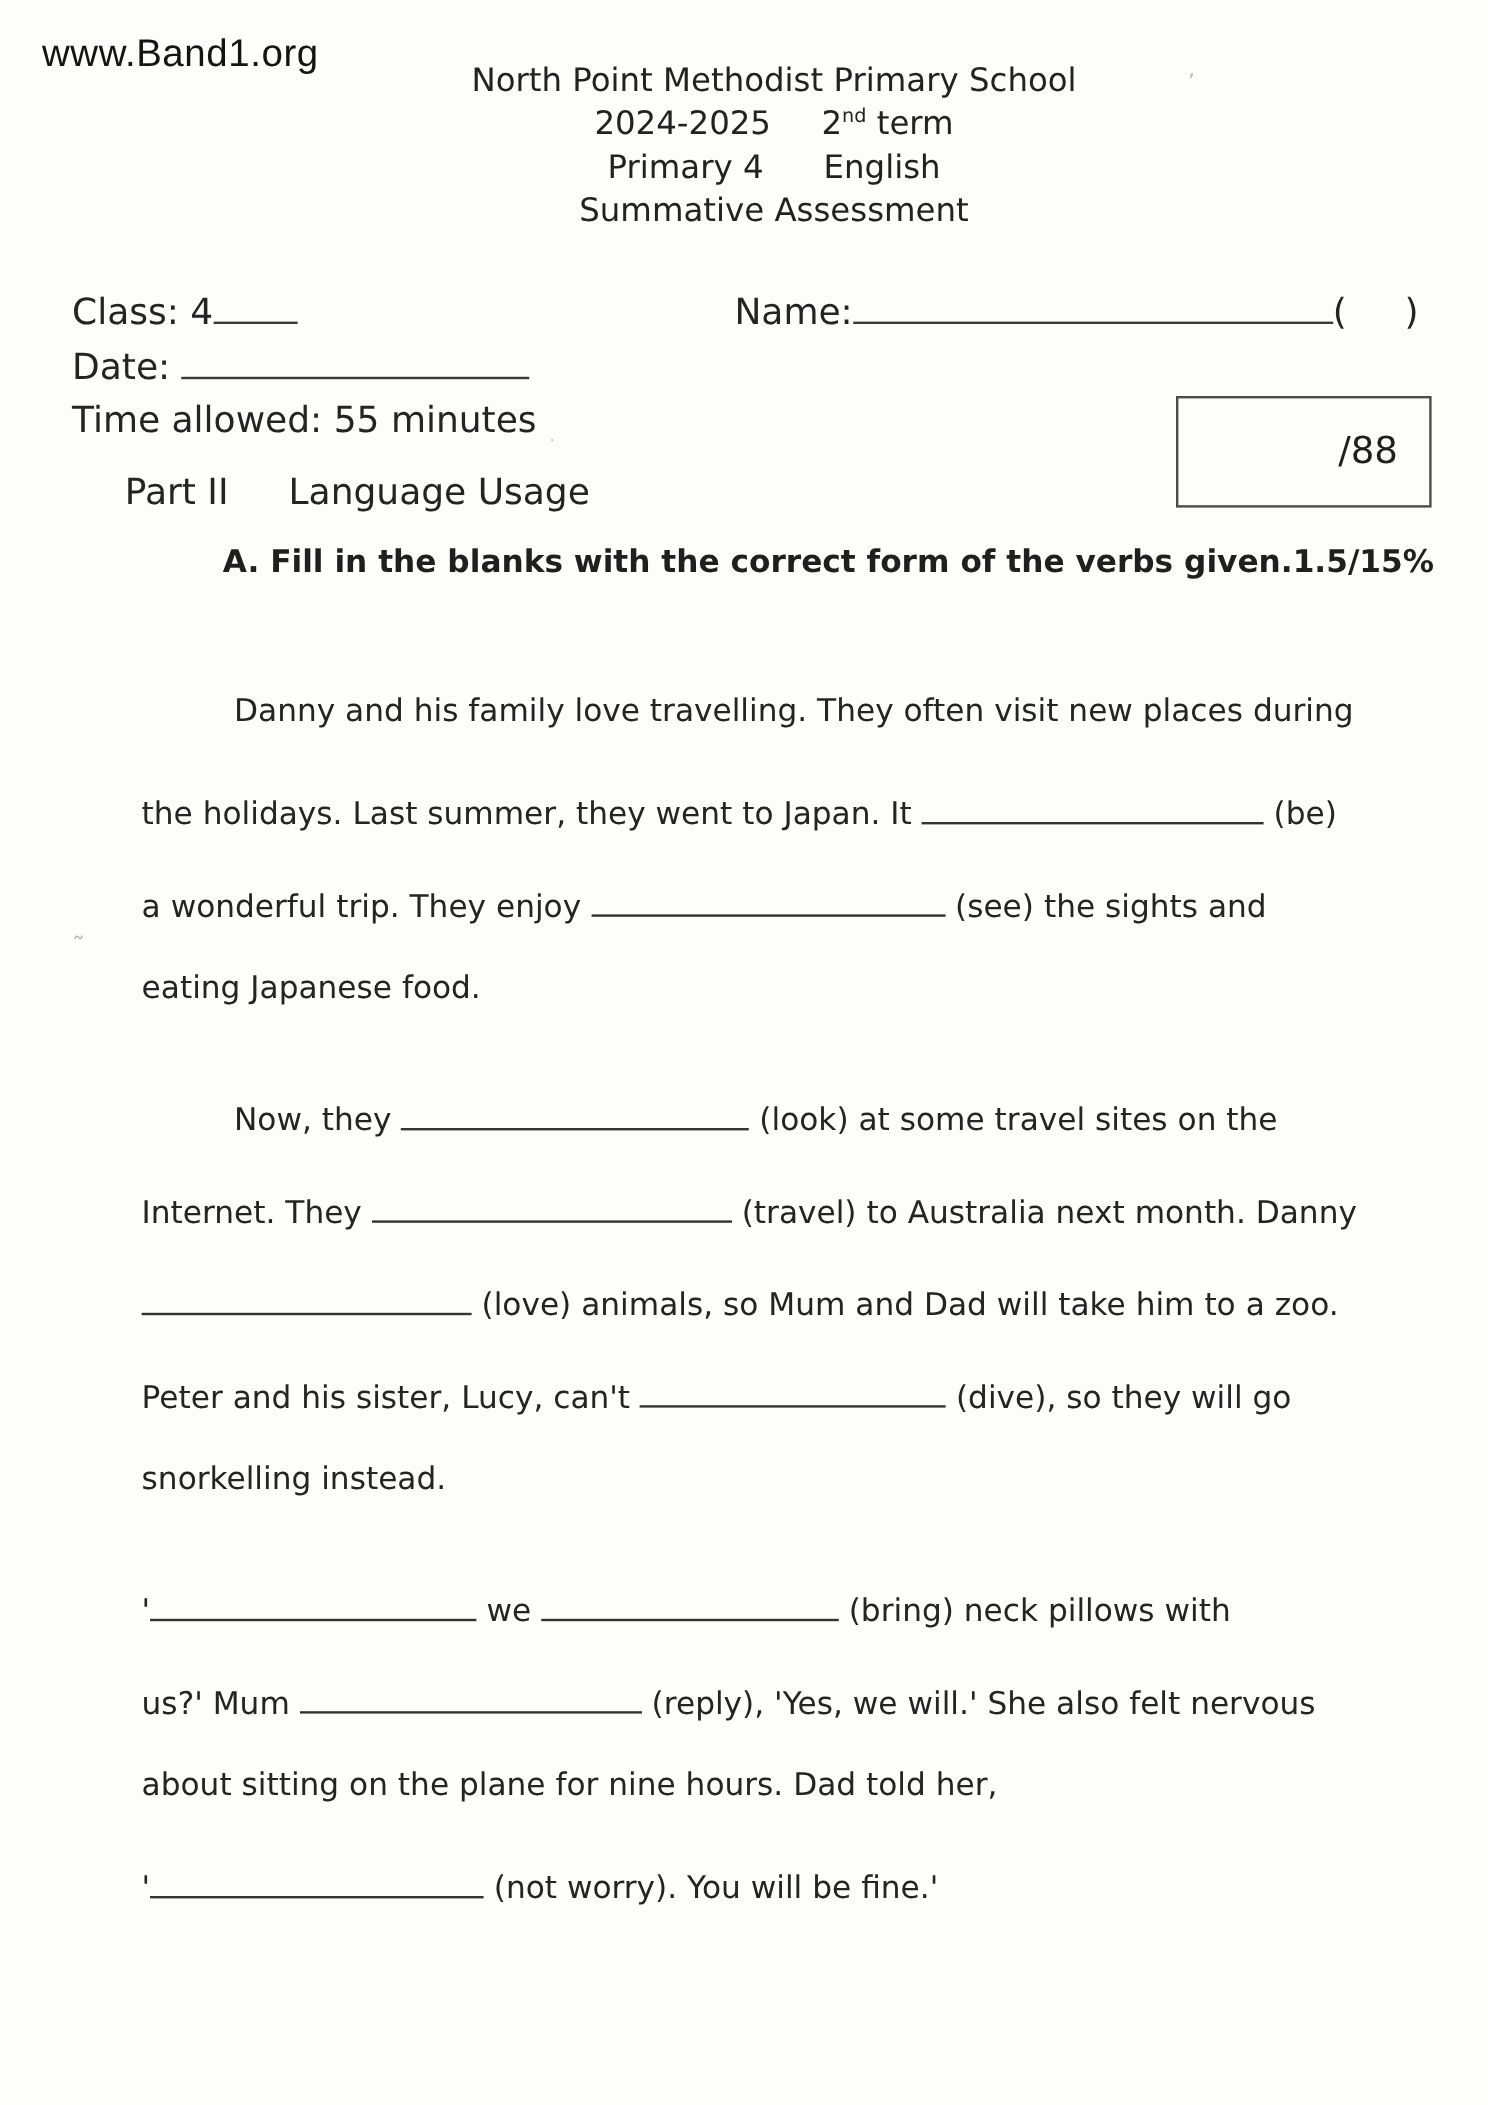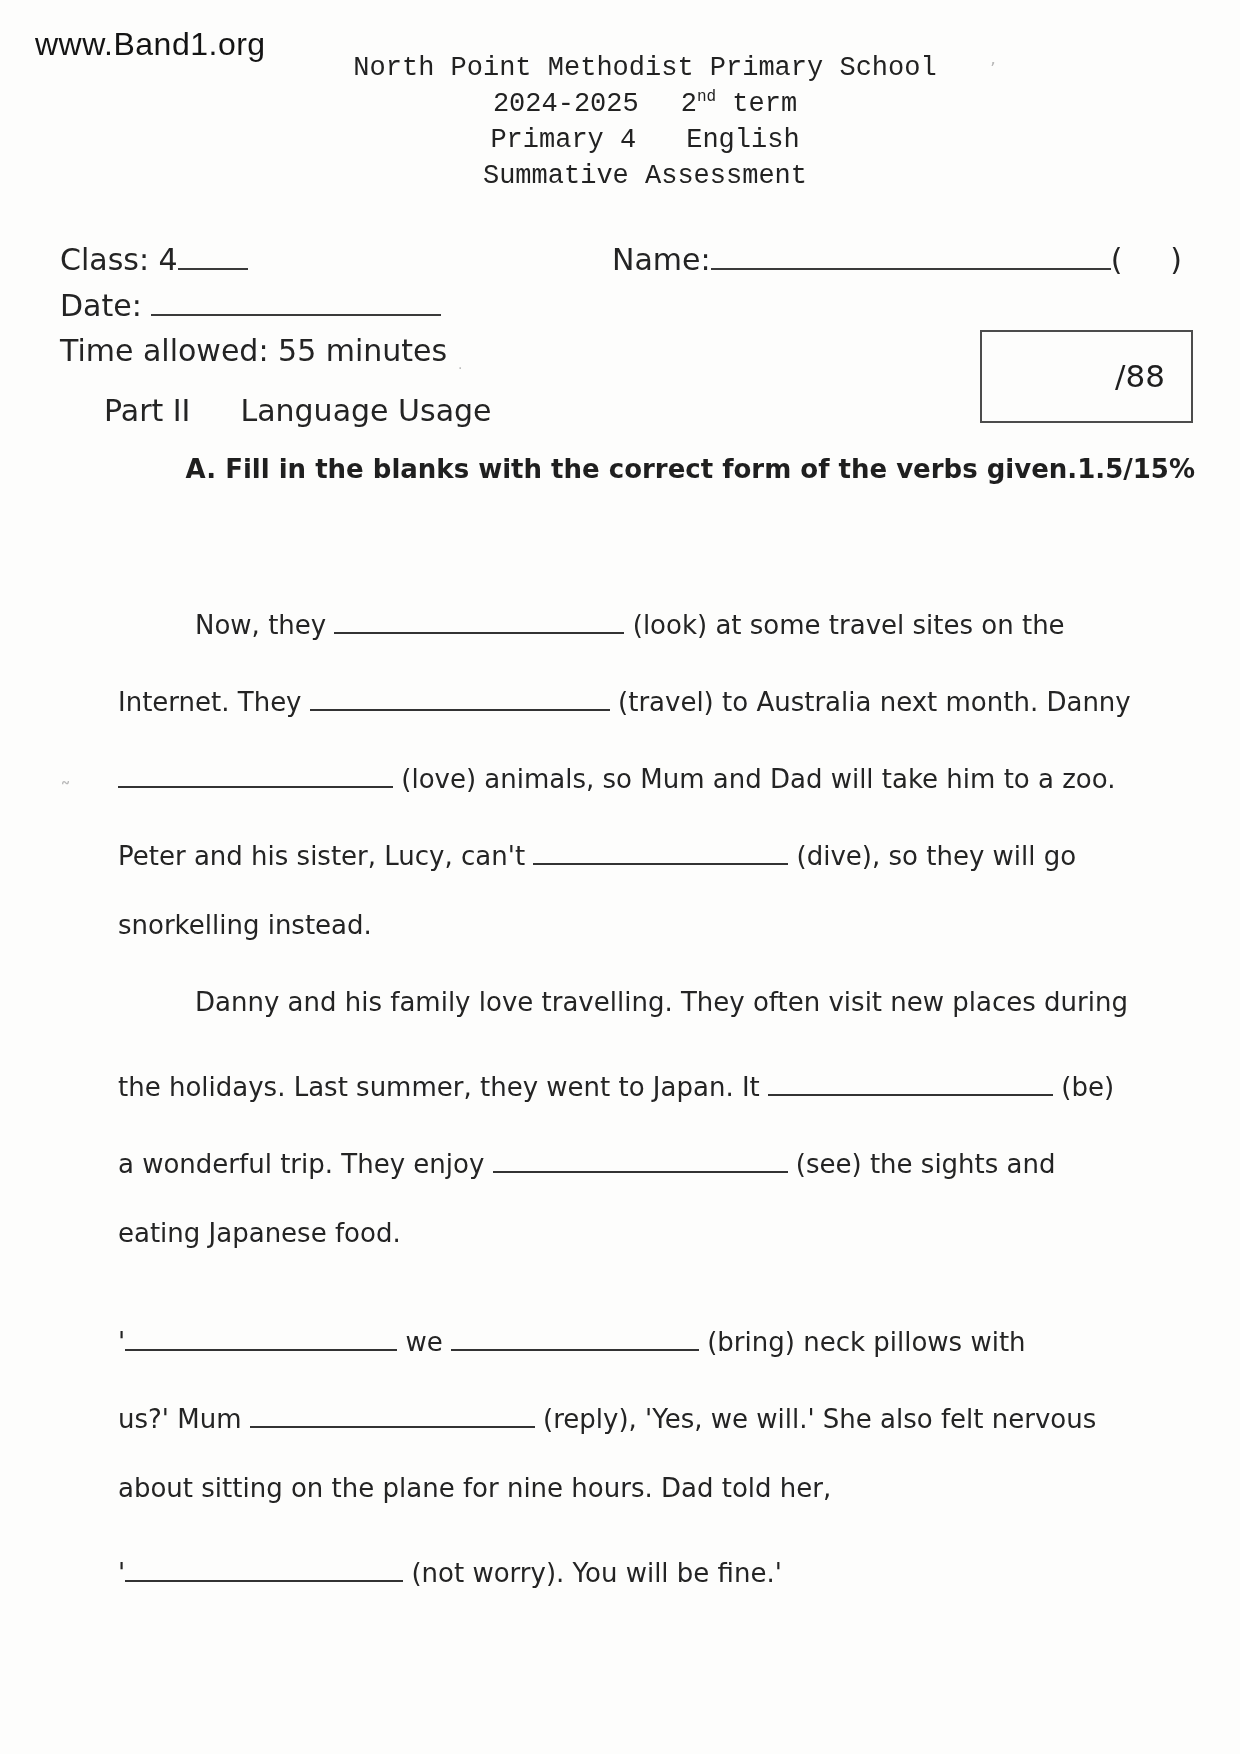--- a/index.html
+++ b/index.html
@@ -16,21 +16,21 @@
   .watermark{
     position:absolute;left:35px;top:26px;
     font-family:"Liberation Sans",sans-serif;
     font-size:32px;color:#141414;letter-spacing:0.5px;
   }
   
   .header{
     position:absolute;left:50px;top:50px;width:1190px;
     text-align:center;font-size:27px;line-height:36px;color:#222;
   }
-  .header .hline{height:36px;font-family:Liberation Mono, monospace;}
+  .header .hline{height:36px;}
   .gap-m{display:inline-block;width:42px;}
   .gap-l{display:inline-block;width:50px;}
   sup{font-size:16px;vertical-align:super;line-height:0;}
   
   .row{position:absolute;font-size:30px;white-space:nowrap;color:#242424;}
   .blank{
     display:inline-block;height:28px;
     border-bottom:2px solid #3a3a3a;
     vertical-align:baseline;
   }
@@ -100,32 +100,32 @@
   <div class="score-box">
     <span class="score">/88</span>
   </div>
 
   <div class="section-a">
     <span>A. Fill in the blanks with the correct form of the verbs given.</span>
     <span class="marks">1.5/15%</span>
   </div>
 
   <div class="passage" id="passage">
+      <div class="paragraph">
+        <div class="pline indent"><span>Danny and his family love travelling. They often visit new places during</span></div>
+        <div class="pline"><span>the holidays. Last summer, they went to Japan. It </span><span class="pblank" style="width: 285px;"></span><span> (be)</span></div>
+        <div class="pline"><span>a wonderful trip. They enjoy </span><span class="pblank" style="width: 295px;"></span><span> (see) the sights and</span></div>
+        <div class="pline"><span>eating Japanese food.</span></div>
+      </div>
       <div class="paragraph gapped">
         <div class="pline indent"><span>Now, they </span><span class="pblank" style="width: 290px;"></span><span> (look) at some travel sites on the</span></div>
         <div class="pline"><span>Internet. They </span><span class="pblank" style="width: 300px;"></span><span> (travel) to Australia next month. Danny</span></div>
         <div class="pline"><span class="pblank" style="width: 275px;"></span><span> (love) animals, so Mum and Dad will take him to a zoo.</span></div>
         <div class="pline"><span>Peter and his sister, Lucy, can't </span><span class="pblank" style="width: 255px;"></span><span> (dive), so they will go</span></div>
         <div class="pline"><span>snorkelling instead.</span></div>
-      </div>
-      <div class="paragraph">
-        <div class="pline indent"><span>Danny and his family love travelling. They often visit new places during</span></div>
-        <div class="pline"><span>the holidays. Last summer, they went to Japan. It </span><span class="pblank" style="width: 285px;"></span><span> (be)</span></div>
-        <div class="pline"><span>a wonderful trip. They enjoy </span><span class="pblank" style="width: 295px;"></span><span> (see) the sights and</span></div>
-        <div class="pline"><span>eating Japanese food.</span></div>
       </div>
       <div class="paragraph gapped">
         <div class="pline"><span>'</span><span class="pblank" style="width: 272px;"></span><span> we </span><span class="pblank" style="width: 248px;"></span><span> (bring) neck pillows with</span></div>
         <div class="pline"><span>us?' Mum </span><span class="pblank" style="width: 285px;"></span><span> (reply), 'Yes, we will.' She also felt nervous</span></div>
         <div class="pline"><span>about sitting on the plane for nine hours. Dad told her,</span></div>
         <div class="pline"><span>'</span><span class="pblank" style="width: 278px;"></span><span> (not worry). You will be fine.'</span></div>
       </div>
     </div>
 
   <div class="artifact artifact-1">’</div>

